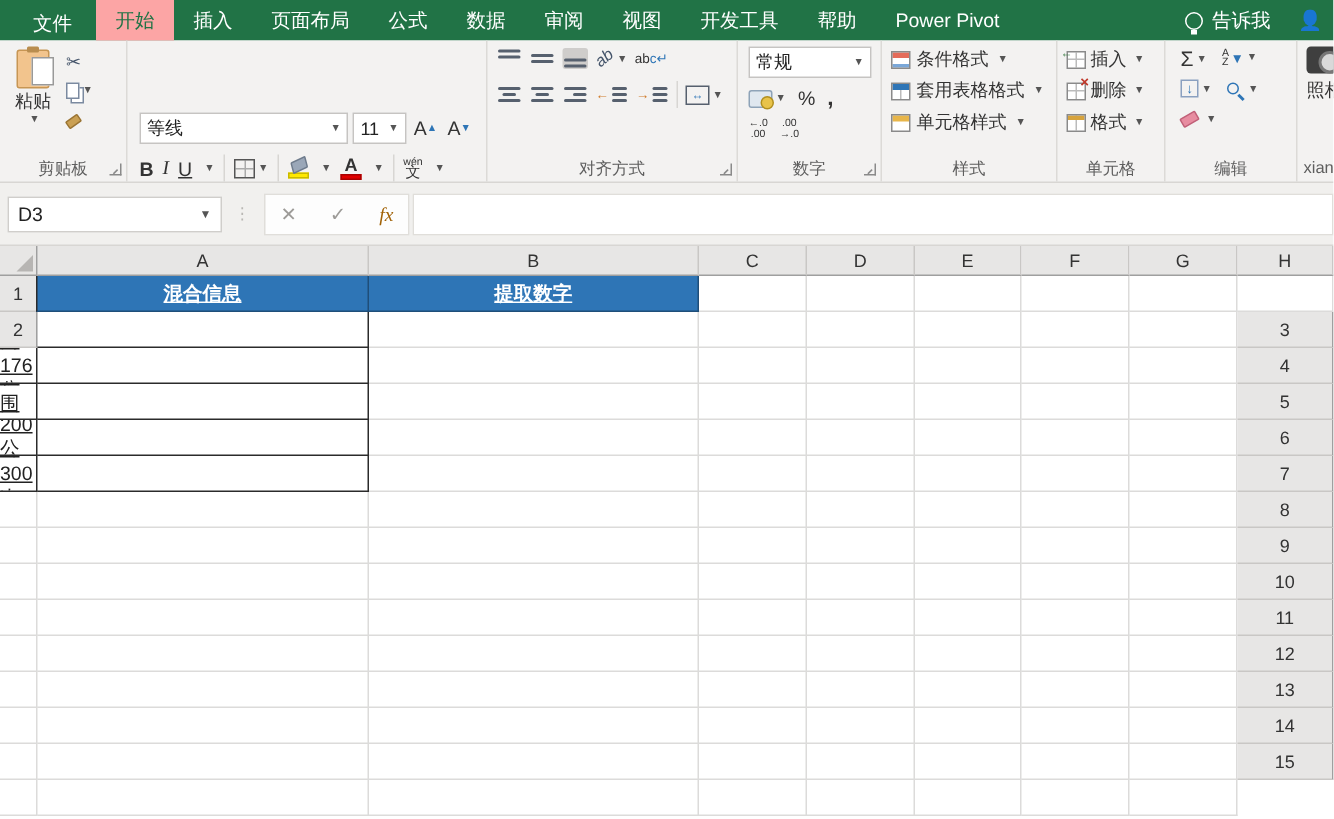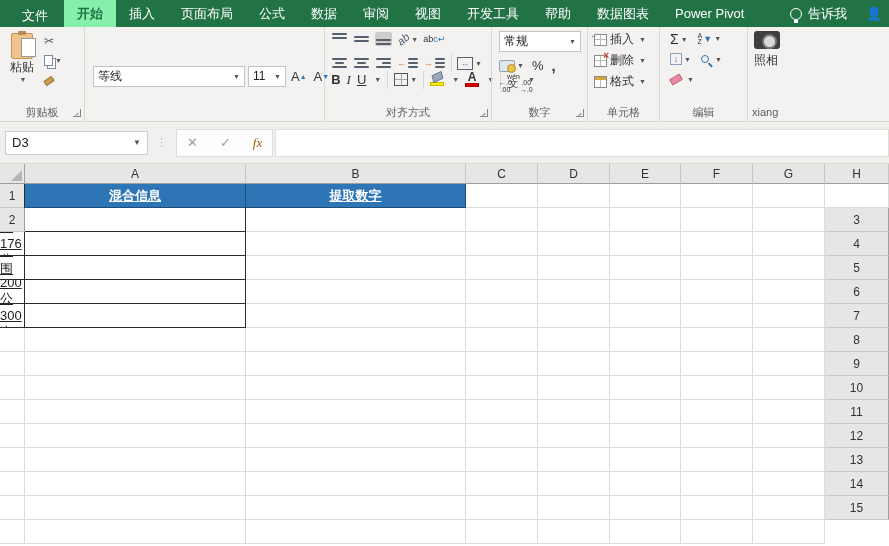--- a/index.html
+++ b/index.html
@@ -2,21 +2,21 @@
 <html><head>
 <meta charset="utf-8">
 <style>
   * { margin:0; padding:0; box-sizing:border-box; }
   html,body { width:889px; height:546px; overflow:hidden; font-family:"Liberation Sans","DejaVu Sans",sans-serif; background:#fff; }
 
   
   .tabbar { height:27px; background:#217346; display:flex; align-items:stretch; color:#fff; font-size:13px; }
   .tab { display:flex; align-items:center; padding:0 13px; cursor:pointer; white-space:nowrap; }
   .tab.file { padding:16px 16px; margin-left:6px; }
-  .tab.active { background:#86efac; color:#217346; font-weight:bold; }
+  .tab.active { background:#fca5a5; color:#217346; font-weight:normal; }
   .tab-spacer { flex:1; }
   .bulb-icon { width:12px; height:12px; border:1.5px solid #fff; border-radius:50%; position:relative; margin-right:6px; }
   .bulb-icon::after { content:''; position:absolute; left:3px; top:11px; width:4px; height:3px; background:#fff; }
   .tellme { display:flex; align-items:center; padding:0 14px; }
   .person-icon { width:20px; display:flex; align-items:center; justify-content:center; margin-right:2px; }
   .person-icon span { font-size:13px; }
 
   
   .ribbon { height:95px; background:#f3f2f1; border-bottom:1px solid #d8d6d3; display:flex; }
   .rgroup { position:relative; display:flex; flex-direction:column; border-right:1px solid #dcdad7; }
@@ -34,21 +34,21 @@
   .clipboard-shape { width:22px; height:26px; background:#f2c48d; border:1px solid #c79654; border-radius:2px; position:relative; }
   .clipboard-shape::before { content:''; position:absolute; top:-3px; left:6px; width:8px; height:4px; background:#b98d4f; border-radius:1px; }
   .clipboard-shape::after { content:''; position:absolute; right:-4px; top:4px; width:13px; height:17px; background:#fff; border:1px solid #999; }
   .clip-col2 { display:flex; flex-direction:column; justify-content:flex-start; gap:3px; margin-left:4px; padding-top:2px; }
   .sm-ic { width:22px; height:16px; display:flex; align-items:center; font-size:12px; color:#44546a; }
   .copy-shape { width:9px; height:11px; border:1px solid #7b8aa0; background:#fff; box-shadow:3px 3px 0 -1px #fff,3px 3px 0 0 #7b8aa0; }
   .painter-shape { width:10px; height:6px; background:#caa053; border:1px solid #9a7433; transform:rotate(-35deg); border-radius:1px; margin-top:4px; }
 
   
   .g-font { width:240px; }
-  .g-font .rgroup-content { flex-direction:row; padding:4px 8px 0 8px; }
+  .g-font .rgroup-content { flex-direction:column; padding:4px 8px 0 8px;justify-content:flex-end; }
   .row1 { display:flex; align-items:center; gap:3px; }
   .combo { background:#fff; border:1px solid #c6c4c2; height:21px; display:flex; align-items:center; font-size:12px; color:#222; padding:0 4px; justify-content:space-between; }
   .combo .arr { font-size:7px; color:#555; }
   .font-name { width:152px; }
   .font-size { width:38px; }
   .grow-font { font-size:13px; color:#333; position:relative; padding:0 2px; }
   .grow-font sup { font-size:7px; color:#2e75b6; }
   .row2 { display:flex; align-items:center; gap:6px; margin-top:7px; font-size:13px; color:#333; }
   .b { font-weight:bold; } .i { font-style:italic; font-family:"Liberation Serif",serif; } .u { text-decoration:underline; }
   .sep-v { width:1px; height:18px; background:#d8d6d3; }
@@ -153,21 +153,20 @@
   <div class="tab file">文件</div>
   <div class="tab active">开始</div>
   <div class="tab">插入</div>
   <div class="tab">页面布局</div>
   <div class="tab">公式</div>
   <div class="tab">数据</div>
   <div class="tab">审阅</div>
   <div class="tab">视图</div>
   <div class="tab">开发工具</div>
   <div class="tab">帮助</div>
-  <div class="tab">数据图表</div>
   <div class="tab">Power Pivot</div>
   <div class="tab-spacer"></div>
   <div class="tellme">
     <span class="bulb-icon"></span>
     <span>告诉我</span>
   </div>
   <div class="tab person-icon">
       <span>👤</span>
     </div>
 </div>
@@ -342,20 +341,42 @@
             </div>
         </div>
       </div>
     </div>
     <div class="rgroup-label">
       <span>数字</span>
       <span class="launcher"></span>
     </div>
   </div>
 
+  <div class="rgroup g-style">
+    <div class="rgroup-content">
+      <div class="btn style-btn">
+        <span class="cf-icon"></span>
+        <span>条件格式</span>
+          <span class="mini-dd">▼</span>
+      </div>
+      <div class="btn style-btn">
+        <span class="tbl-icon"></span>
+        <span>套用表格格式</span>
+          <span class="mini-dd">▼</span>
+      </div>
+      <div class="btn style-btn">
+        <span class="cs-icon"></span>
+        <span>单元格样式</span>
+          <span class="mini-dd">▼</span>
+      </div>
+    </div>
+    <div class="rgroup-label">
+        <span>样式</span>
+      </div>
+  </div>
 
   <div class="rgroup g-cells">
     <div class="rgroup-content">
       <div class="btn cell-btn">
           <span class="ins-icon"></span>
           <span>插入</span>
           <span class="mini-dd">▼</span>
         </div>
       <div class="btn cell-btn">
           <span class="del-icon"></span>

